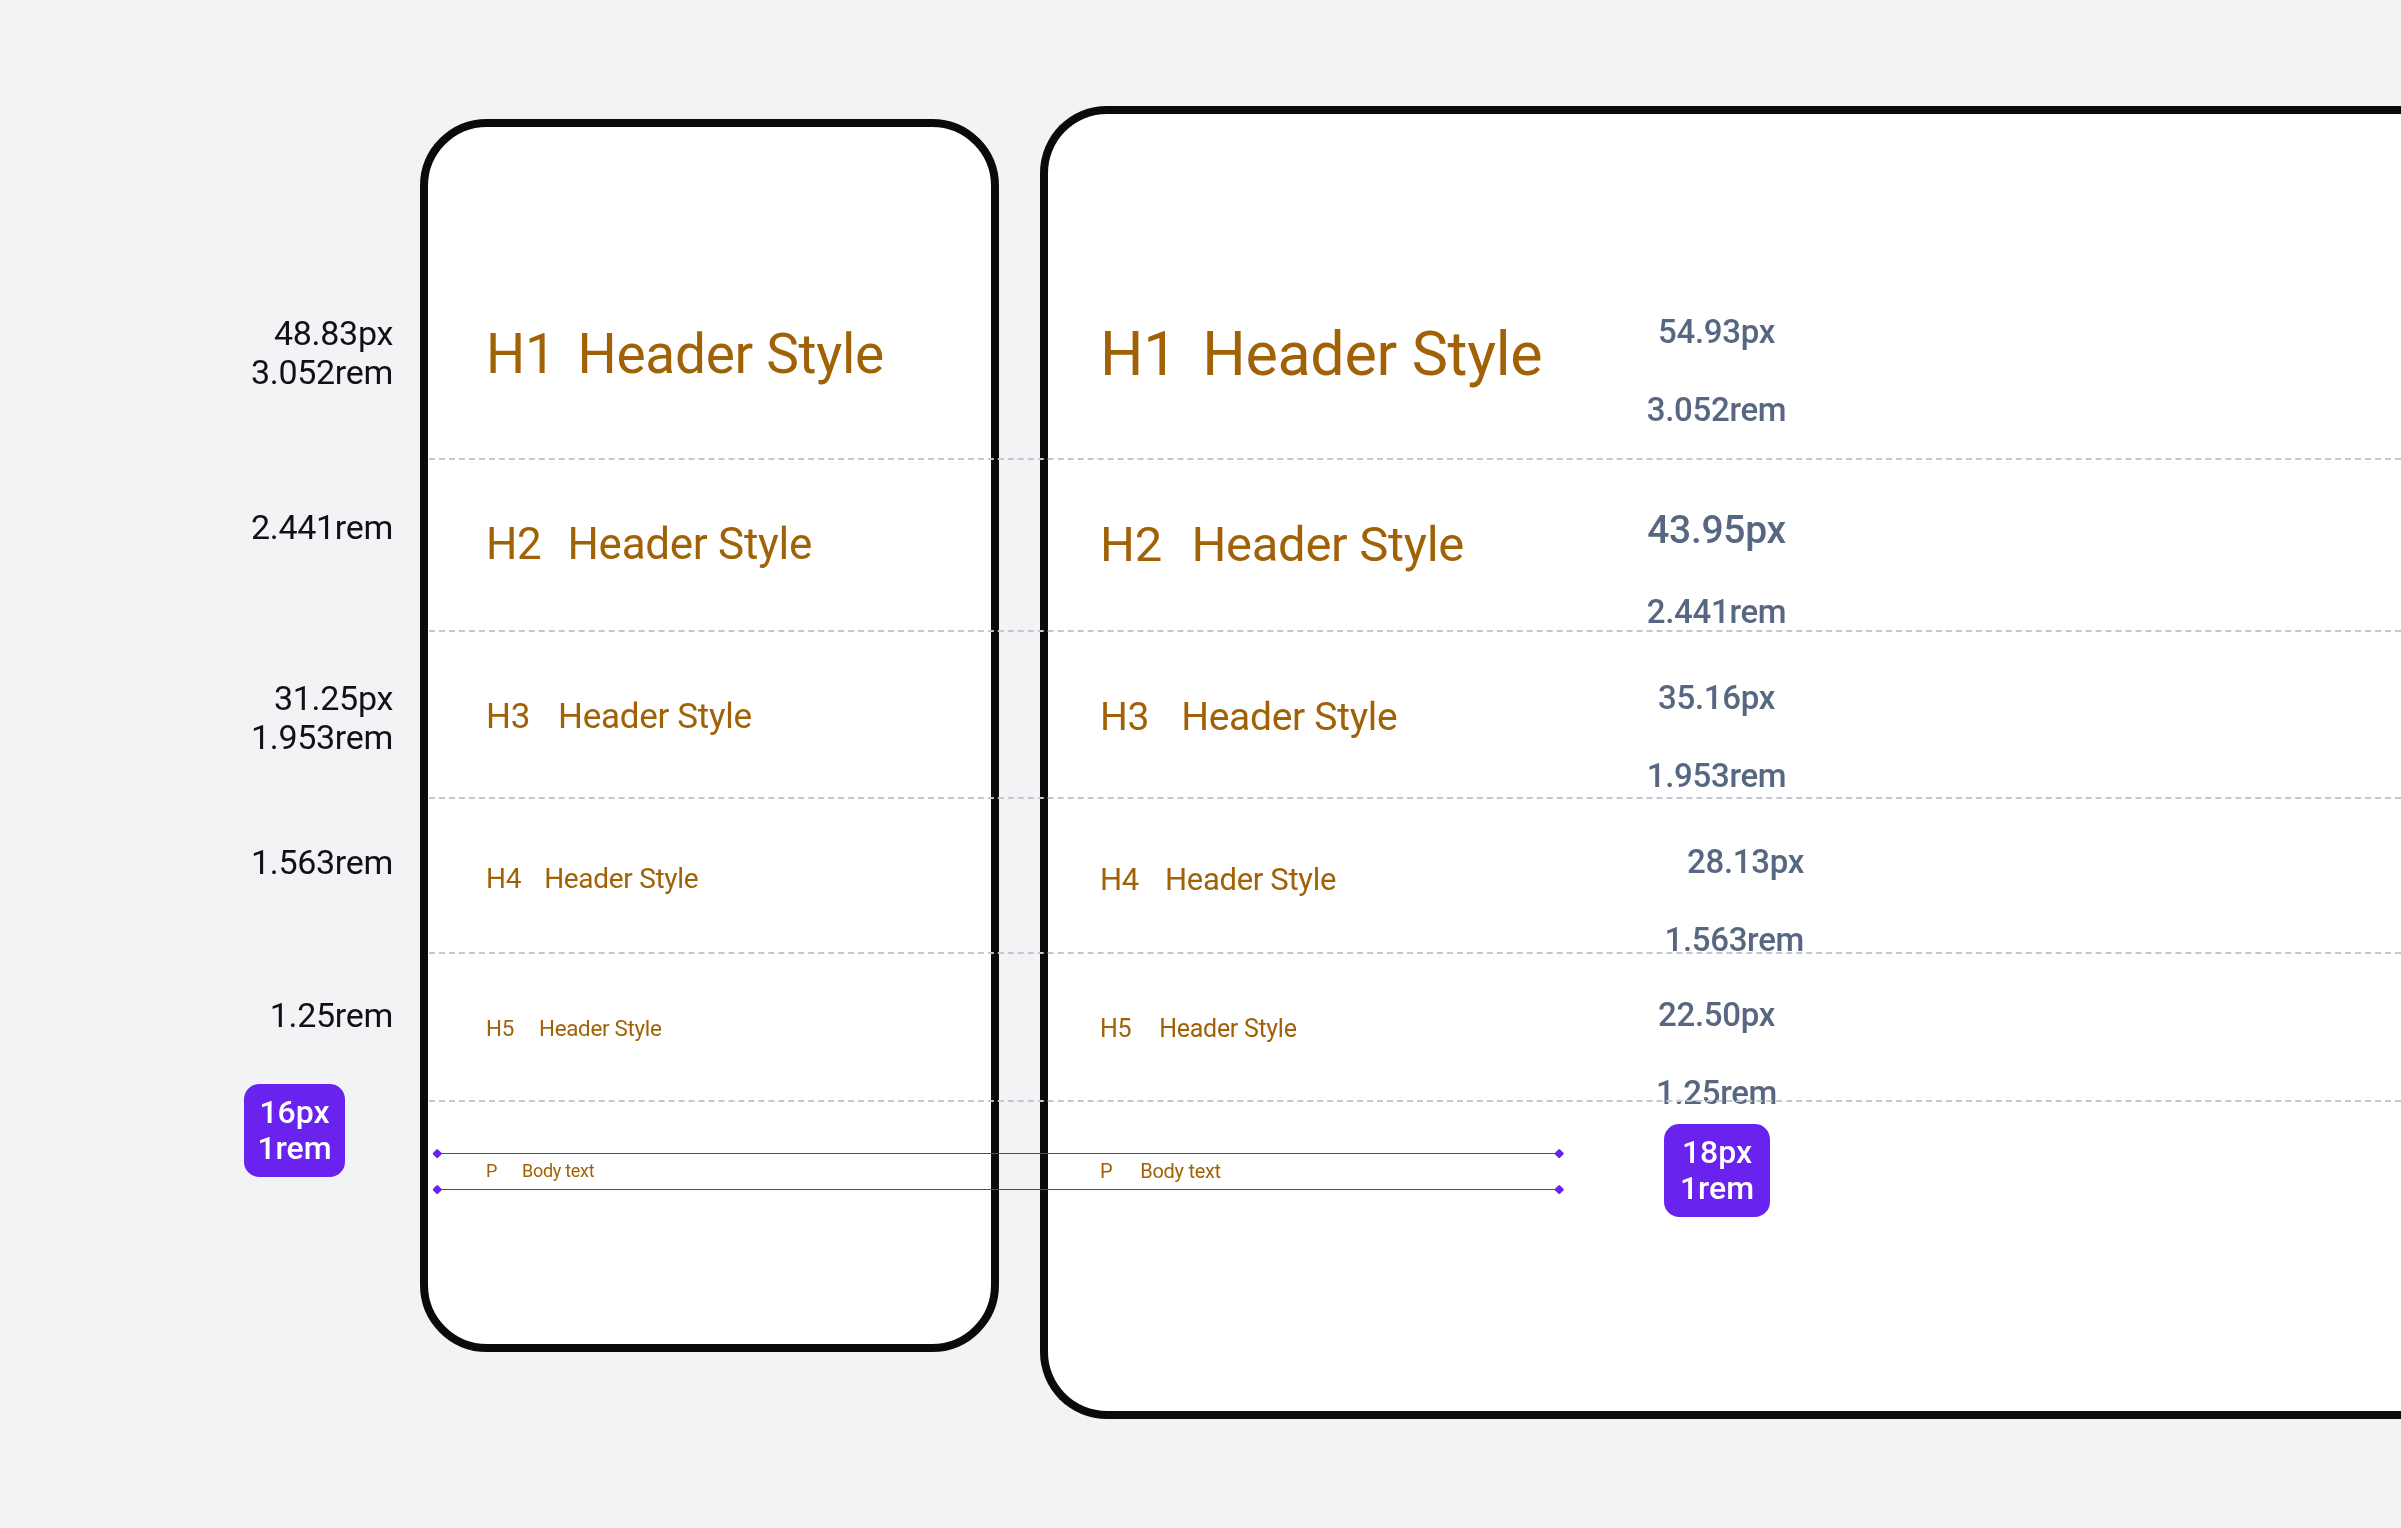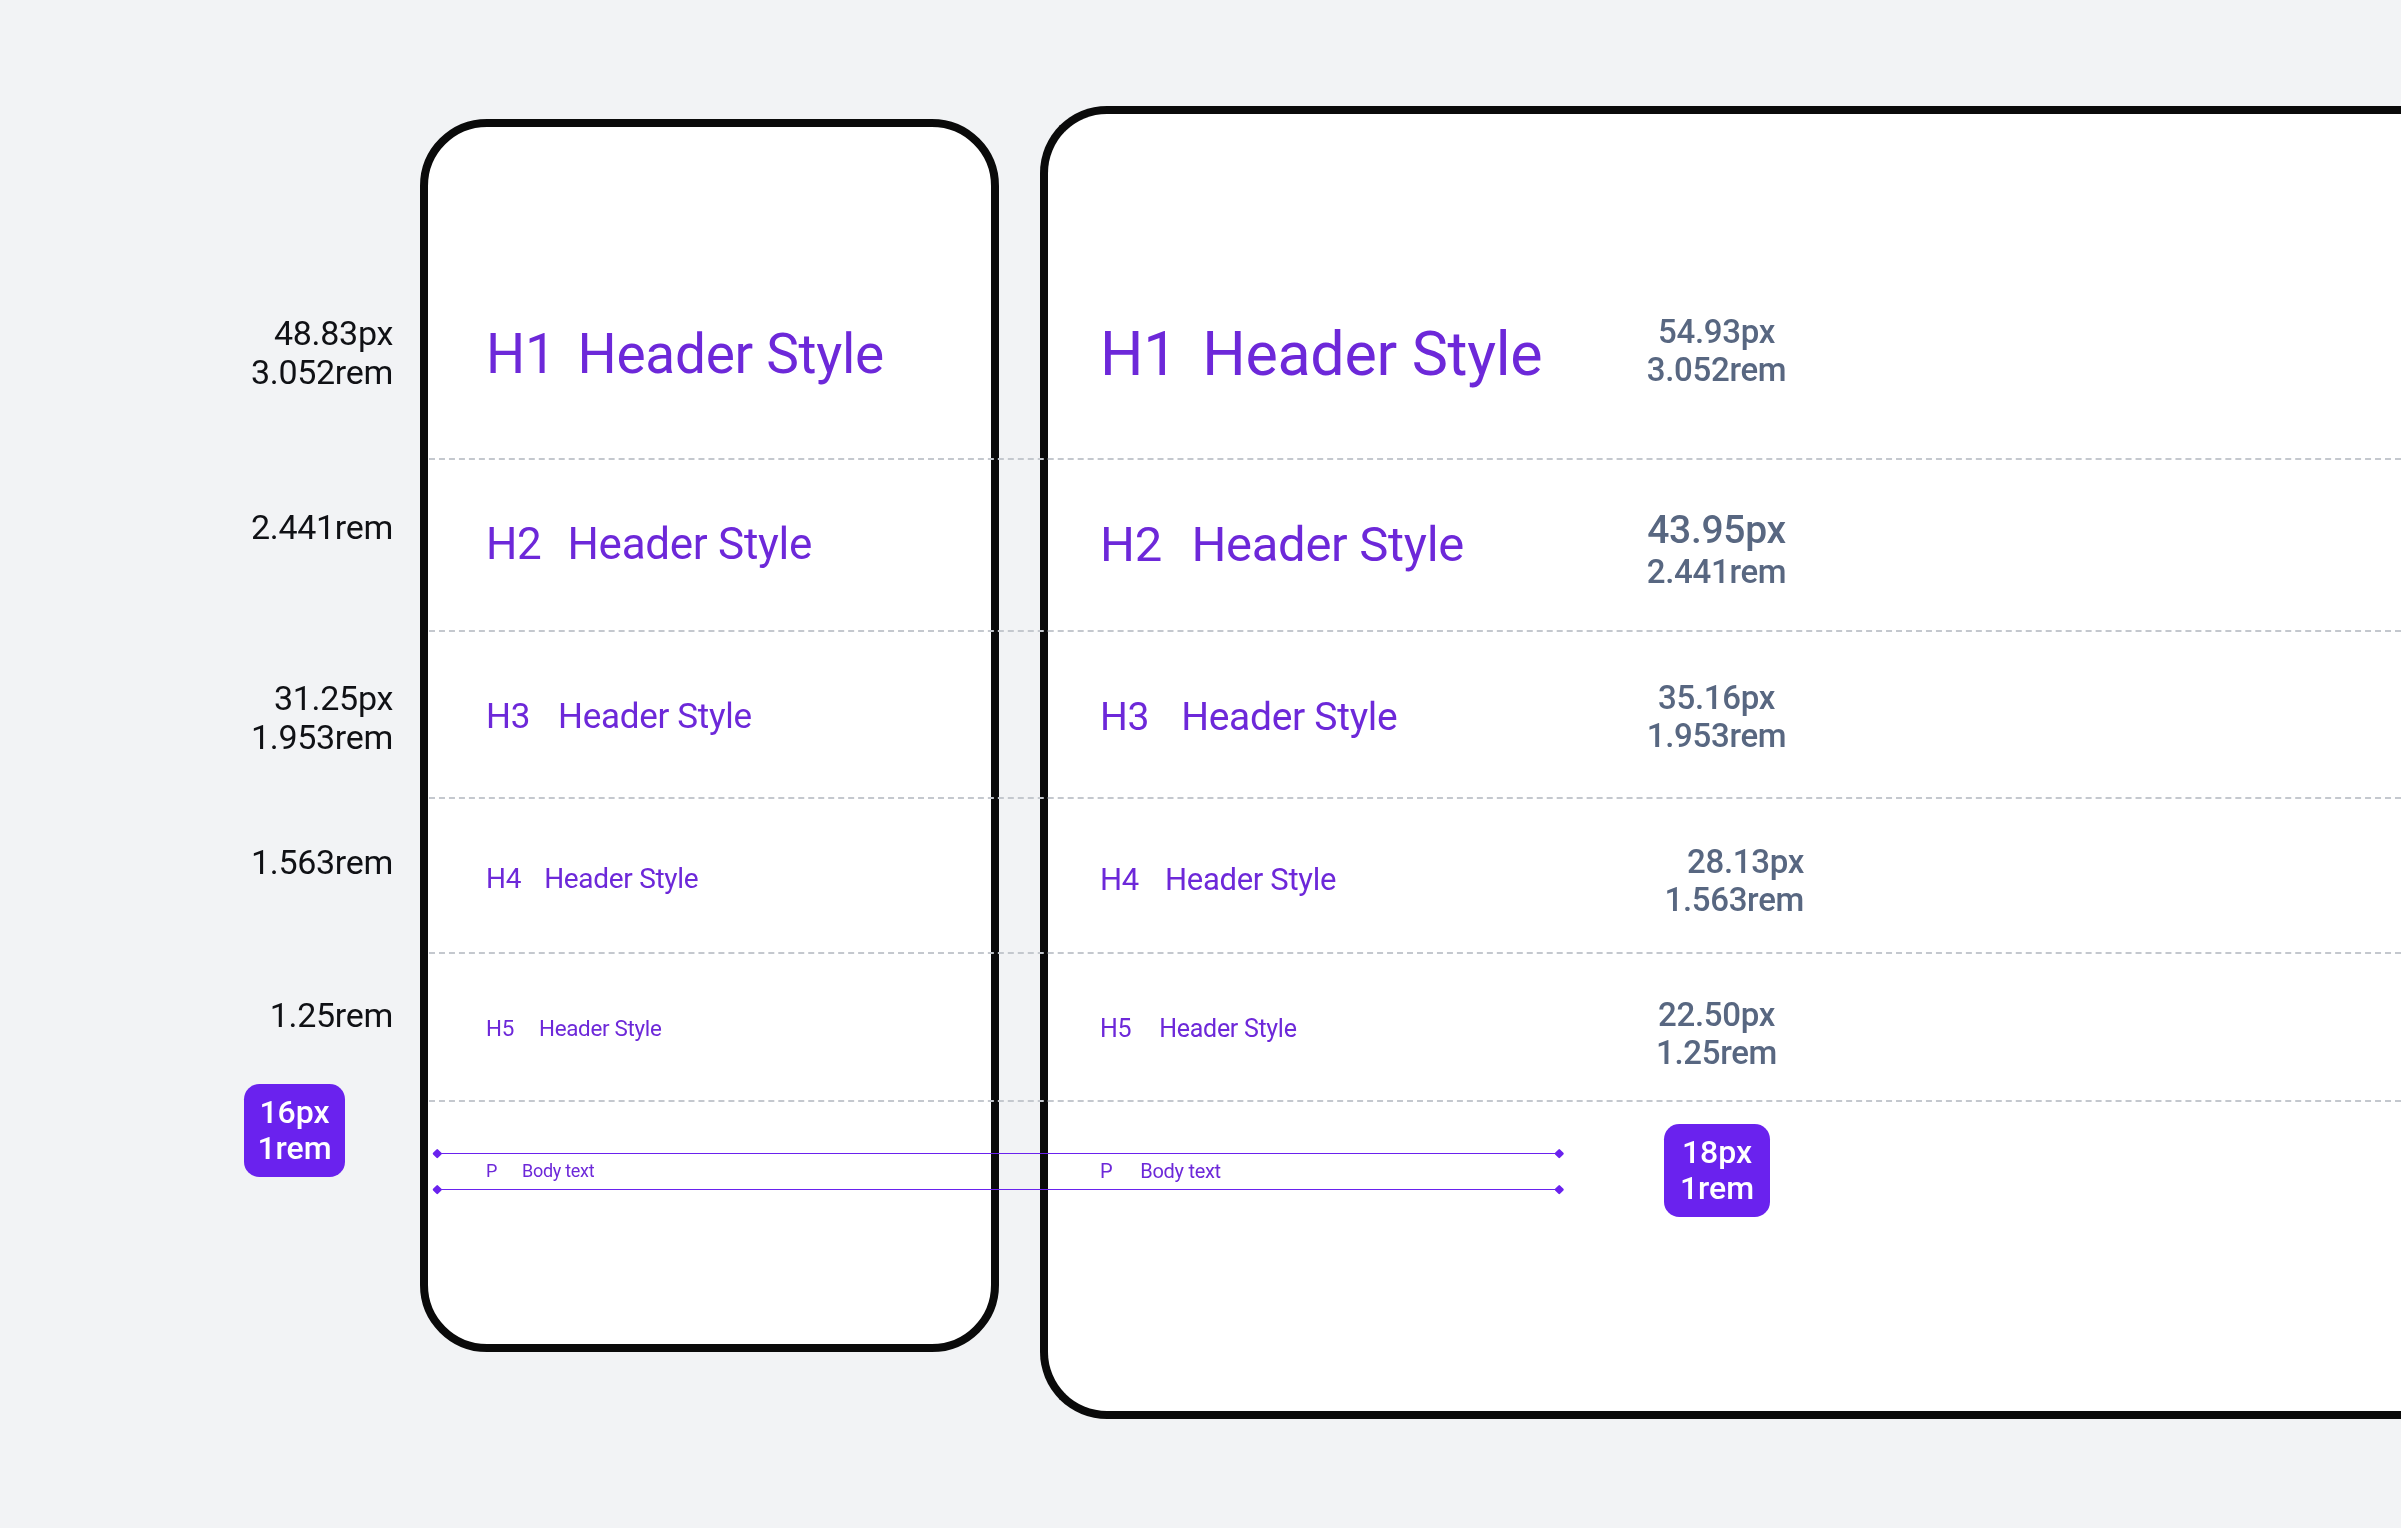--- a/index.html
+++ b/index.html
@@ -61,36 +61,37 @@
     font-weight: 400;
     letter-spacing: -0.3px;
   }
 
   
   .right-metric {
     position: absolute;
     text-align: center;
     color: #586781;
     z-index: 6;
+    gap: 40px;
   }
   .right-metric .px,
   .right-metric .rem {
     font-weight: 500;
     letter-spacing: -0.3px;
   }
 
   .metric-pair { display: flex; flex-direction: column; line-height: 1.15; }
 
   
   .sample {
     position: absolute;
     display: flex;
     align-items: baseline;
     gap: 18.6px;
-    color: #6d28d9;
+    color: #a16207;
     z-index: 6;
   }
   .sample .tag { font-weight: 400; letter-spacing: -0.3px; }
   .sample .txt { font-weight: 400; letter-spacing: -0.3px; }
 
   
   .badge {
     position: absolute;
     background: #6a22ee;
     color: #fff;

